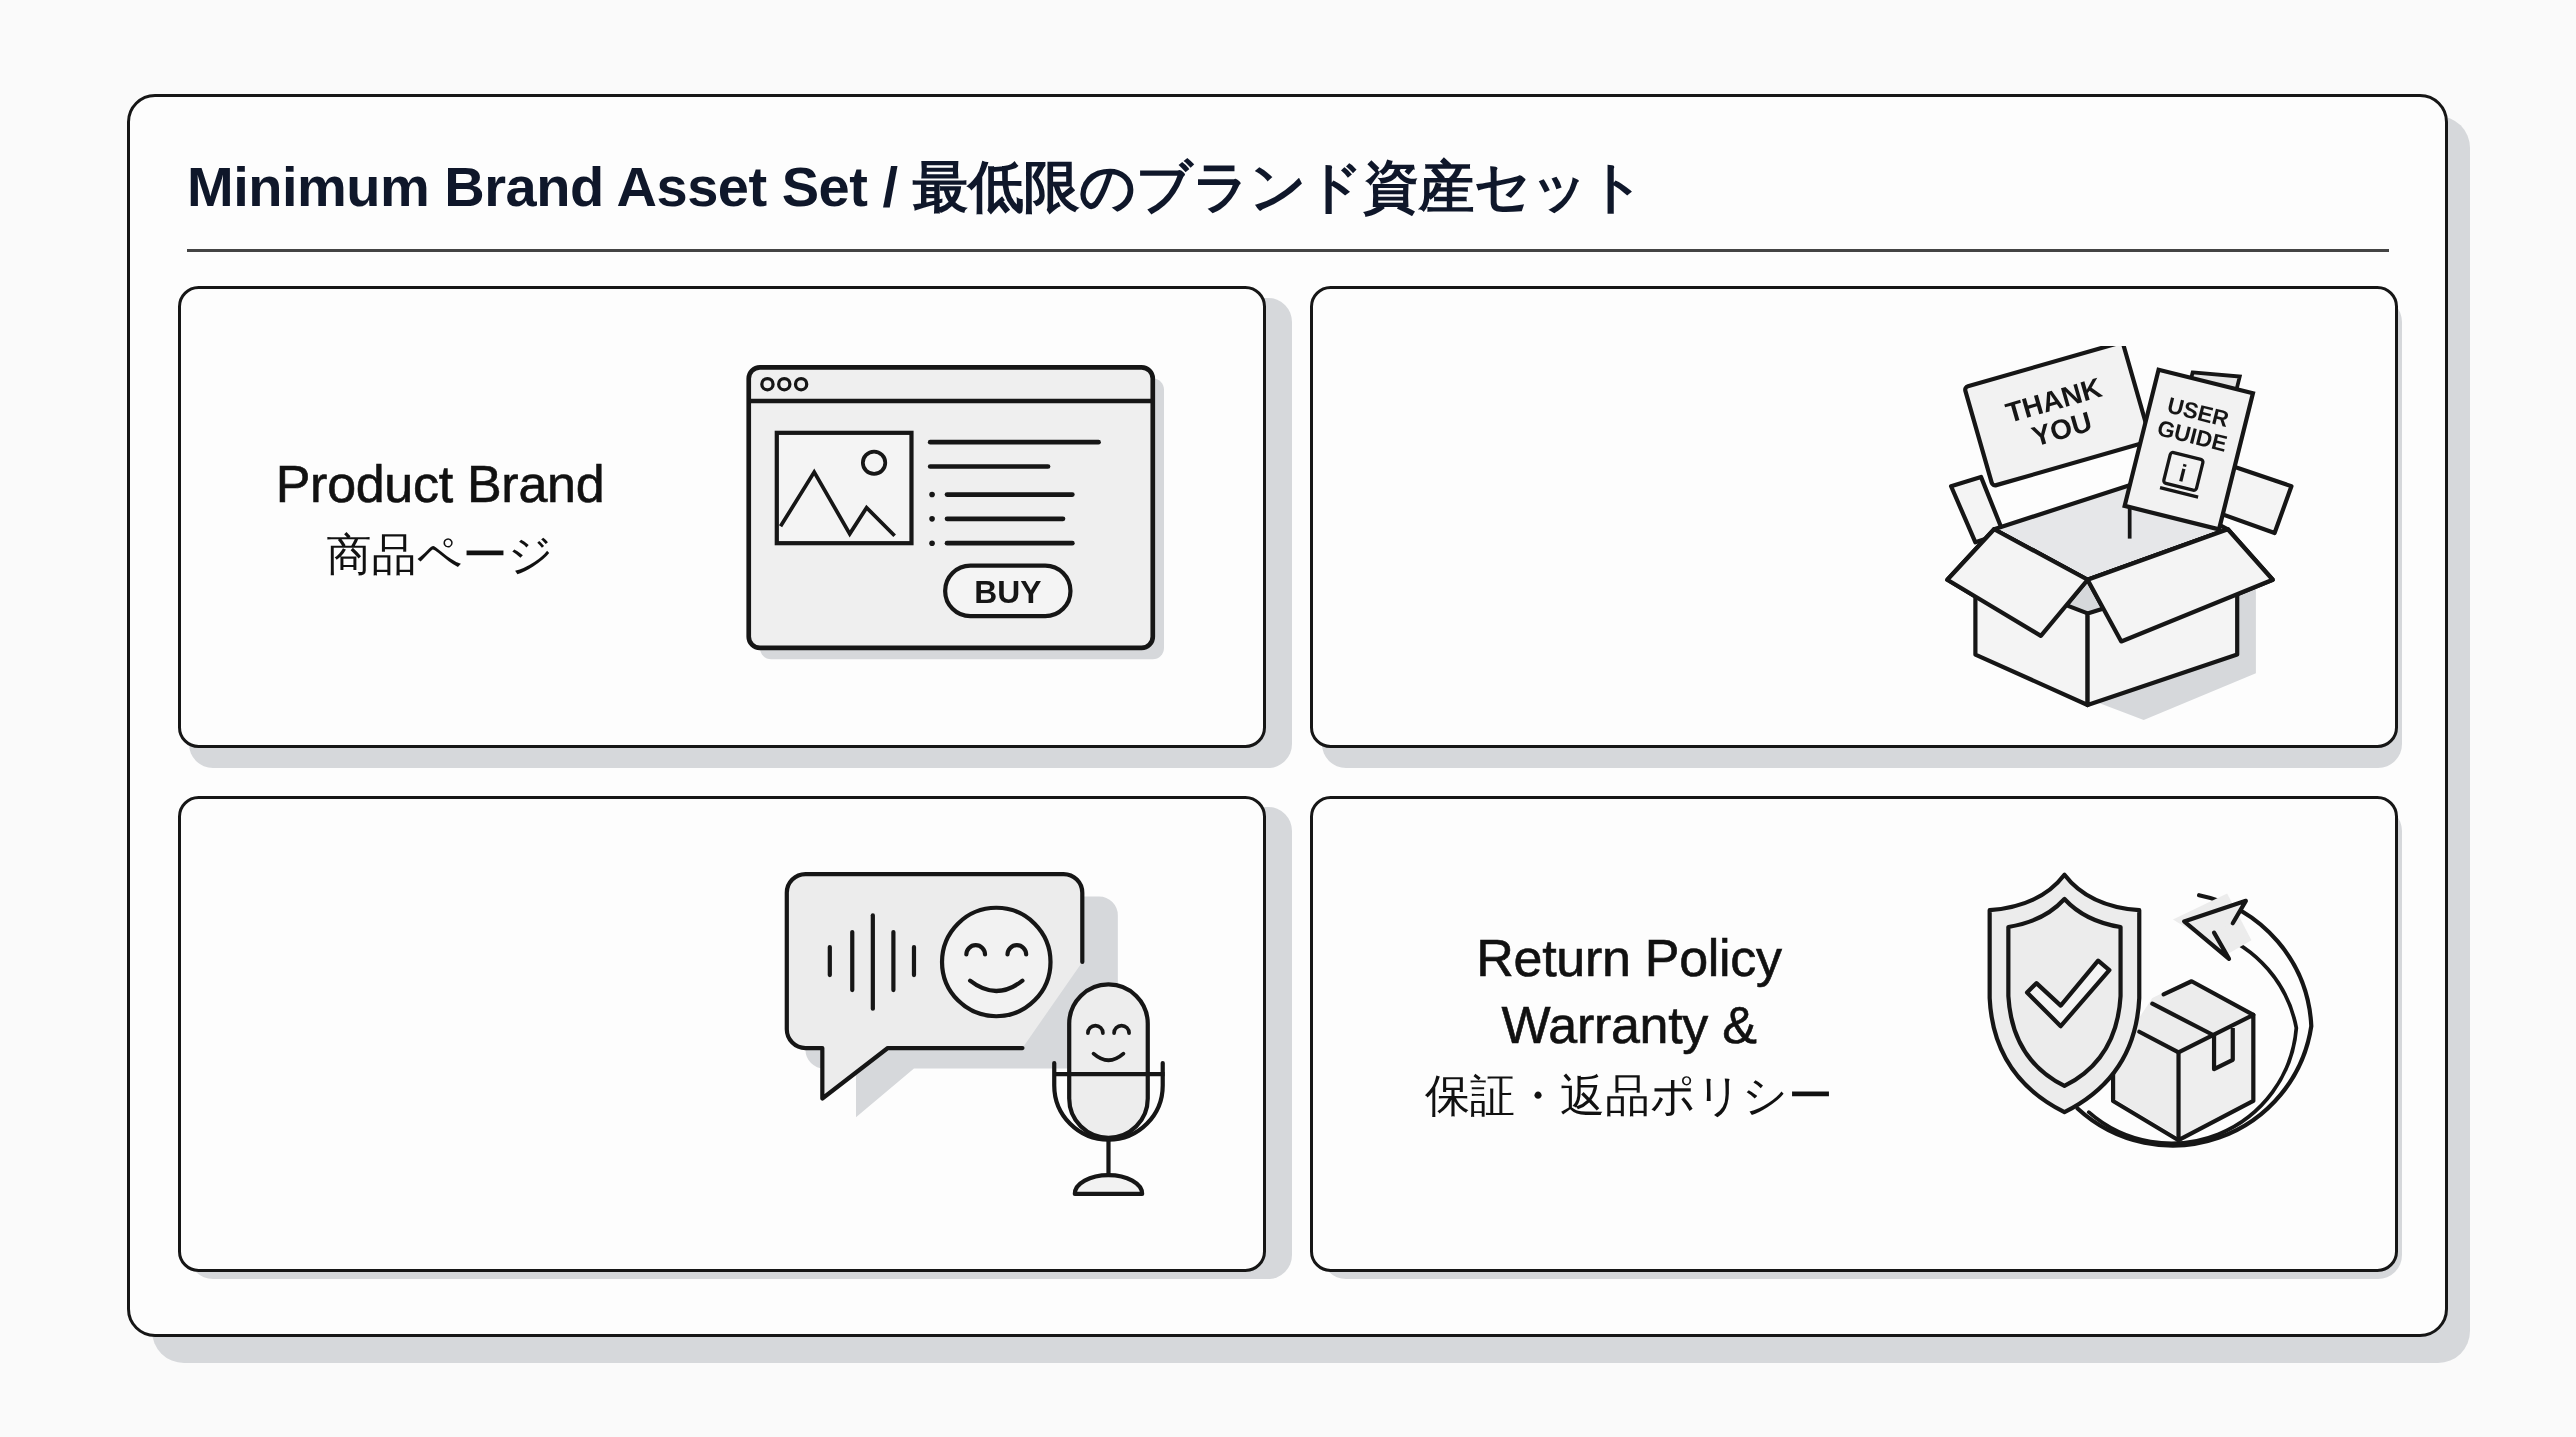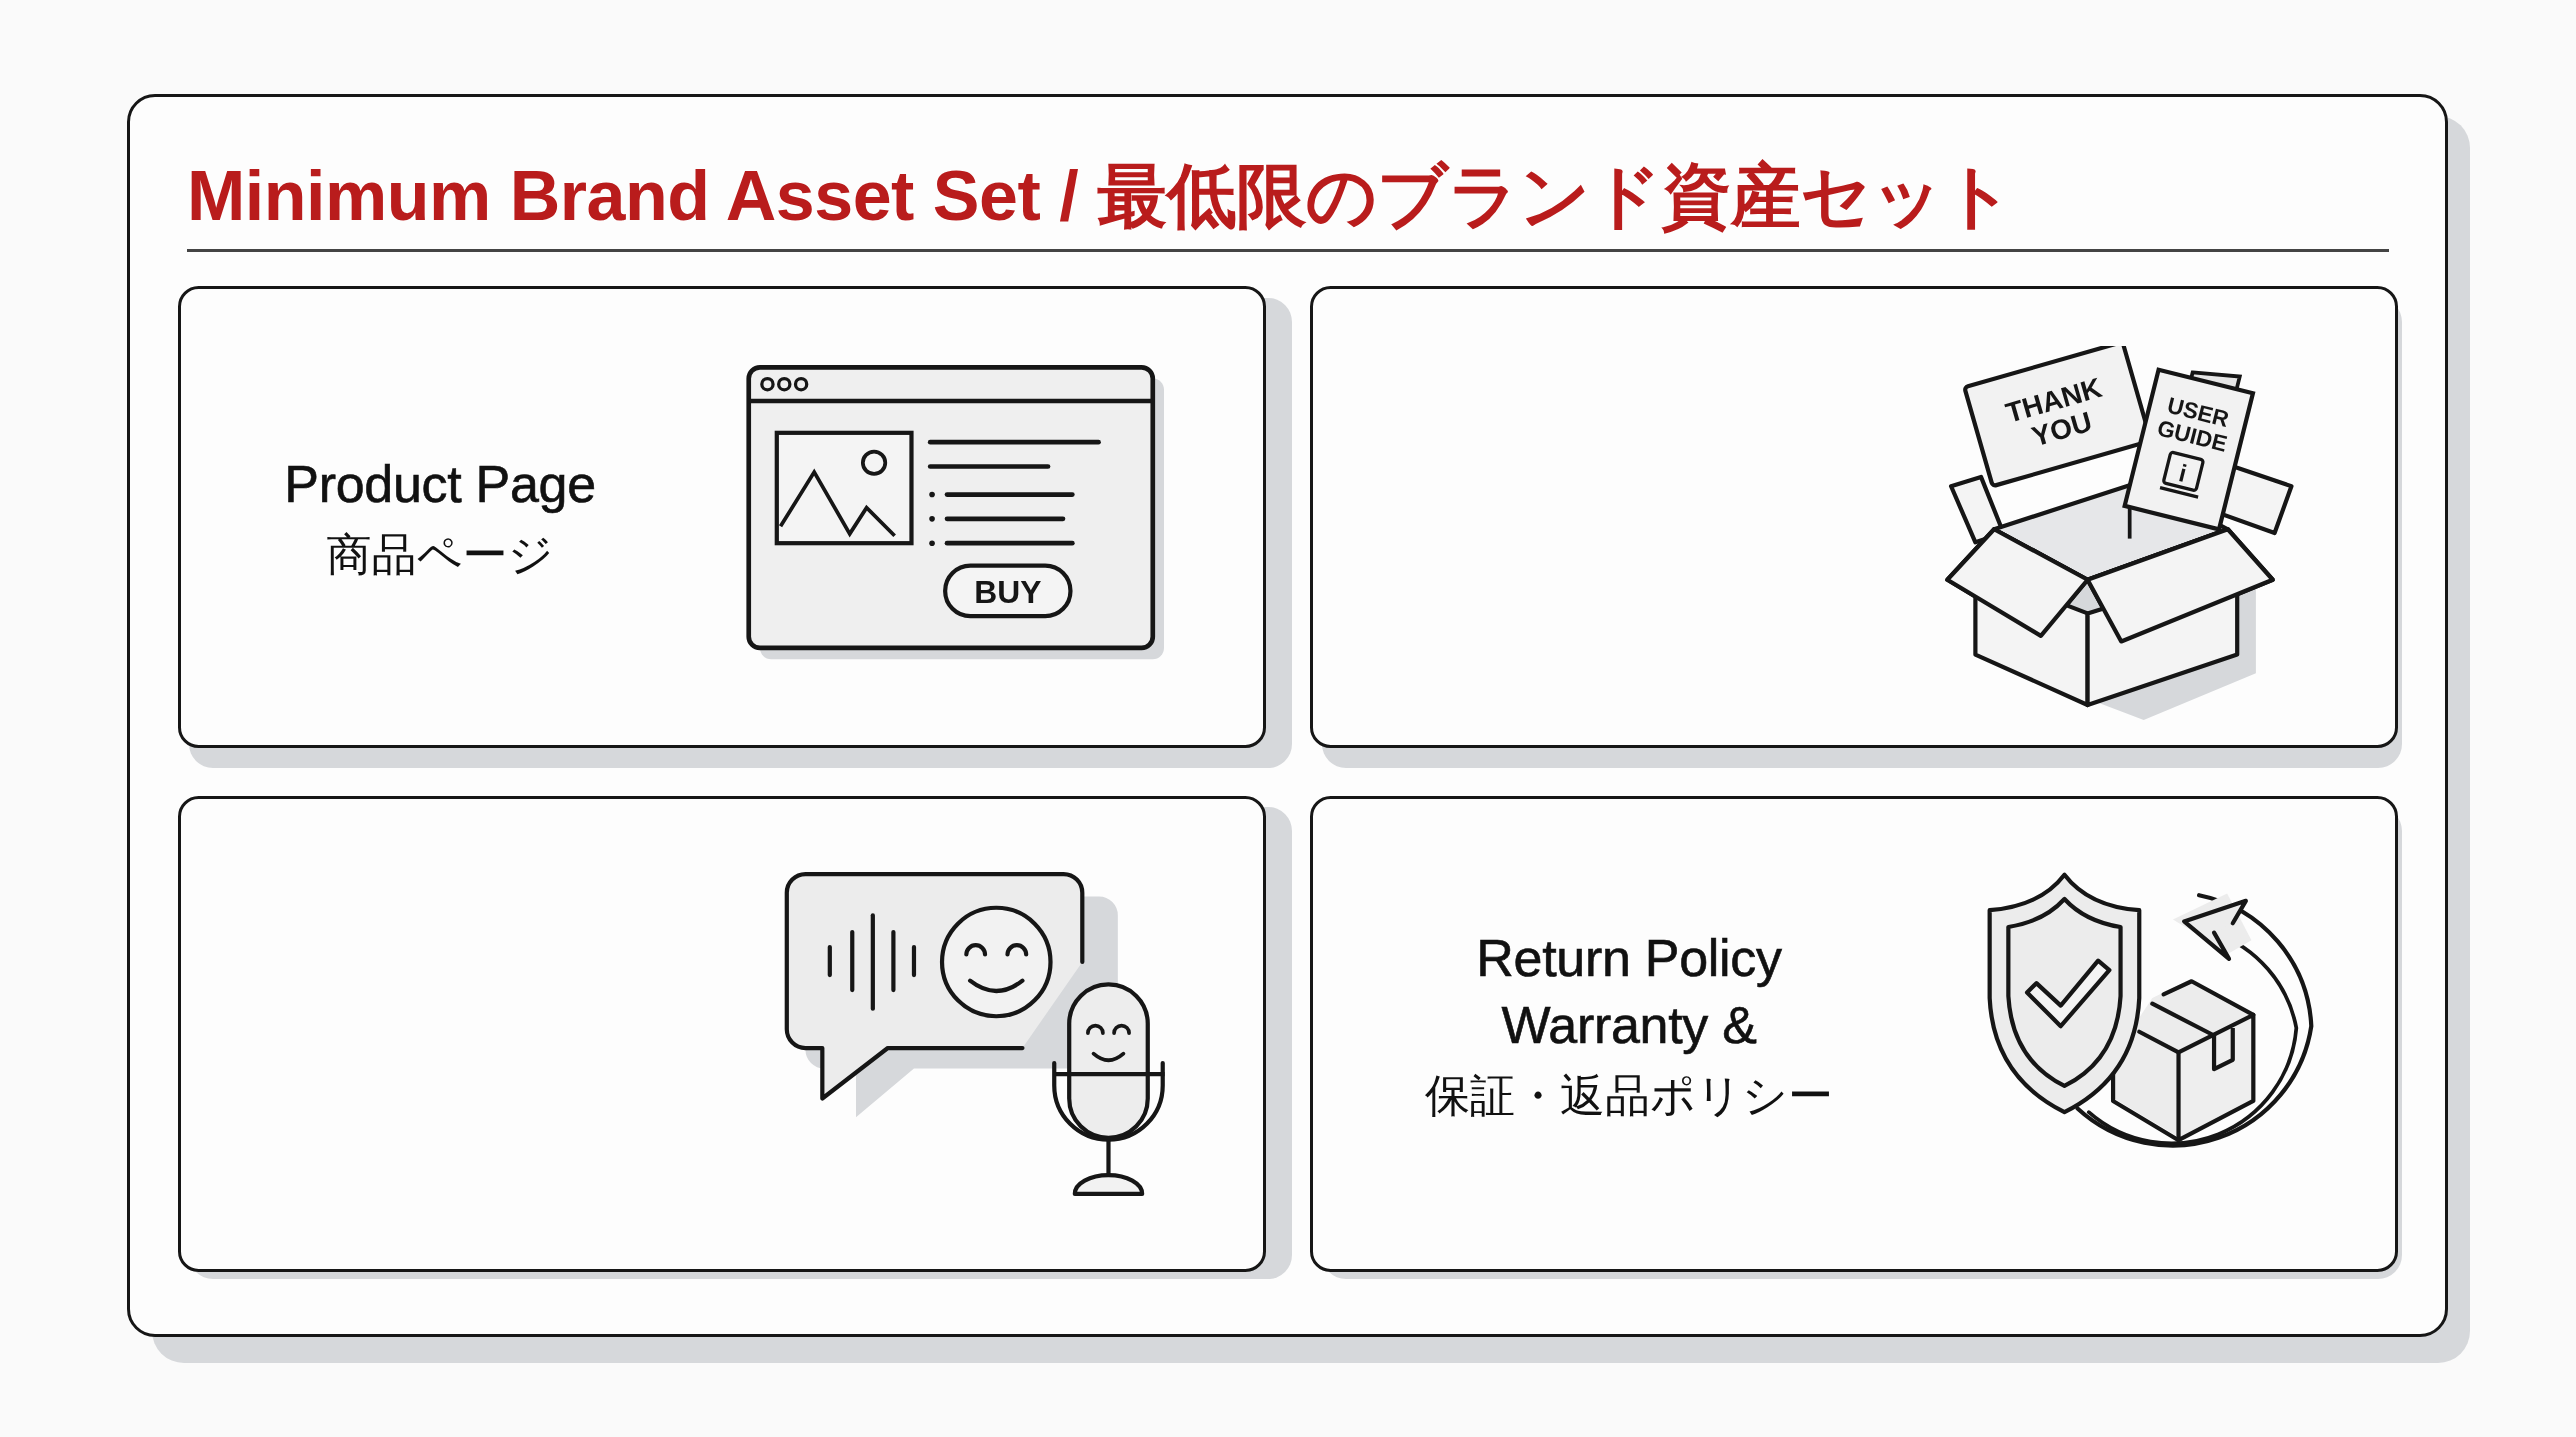--- a/index.html
+++ b/index.html
@@ -12,22 +12,22 @@
   .frame-shadow {
     position: absolute; left: 152px; top: 116px; width: 2318px; height: 1247px;
     background: #d6d8db; border-radius: 32px;
   }
   .frame {
     position: absolute; left: 127px; top: 94px; width: 2321px; height: 1243px;
     background: #fdfdfd; border: 3.7px solid #161616; border-radius: 28px;
   }
   .title {
     position: absolute; left: 187px; top: 150px;
-    font-size: 70px; font-weight: bold; letter-spacing: -0.5px;
-    white-space: nowrap; color: #b91c1c;
+    font-size: 56px; font-weight: bold; letter-spacing: -0.5px;
+    white-space: nowrap; color: #0f172a;
   }
   .title-rule {
     position: absolute; left: 187px; top: 249px; width: 2202px; height: 2.8px;
     background: #444;
   }
   .card-shadow {
     position: absolute; background: #d6d8db; border-radius: 24px;
   }
   .card {
     position: absolute; background: #fdfdfd;
@@ -52,21 +52,21 @@
 
 <div class="frame-shadow"></div>
 <div class="frame"></div>
 
 <div class="title">Minimum Brand Asset Set / 最低限のブランド資産セット</div>
 <div class="title-rule"></div>
 
 <div class="card-shadow" style="left:189px;top:298px;width:1103px;height:470px;"></div>
 <div class="card" style="left:178px;top:286px;width:1088px;height:462px;"></div>
 <div class="card-text" style="left:178px;top:451px;width:524px;">
-  <span class="en">Product Page</span>
+  <span class="en">Product Brand</span>
   <span class="jp">商品ページ</span>
 </div>
 <svg class="icon" style="left:739px;top:358px;" width="431" height="318" viewBox="0 0 460 340">
   <rect x="22" y="22" width="432" height="300" rx="12" fill="#d6d8db"></rect>
   <rect x="10" y="10" width="432" height="300" rx="12" fill="#efefef" stroke="#161616" stroke-width="5"></rect>
   <line x1="10" y1="46" x2="442" y2="46" stroke="#161616" stroke-width="5"></line>
   <circle cx="30" cy="28" r="6" fill="none" stroke="#161616" stroke-width="3.5"></circle>
   <circle cx="48" cy="28" r="6" fill="none" stroke="#161616" stroke-width="3.5"></circle>
   <circle cx="66" cy="28" r="6" fill="none" stroke="#161616" stroke-width="3.5"></circle>
   <rect x="40" y="80" width="144" height="118" fill="#f4f4f4" stroke="#161616" stroke-width="4.5"></rect>

